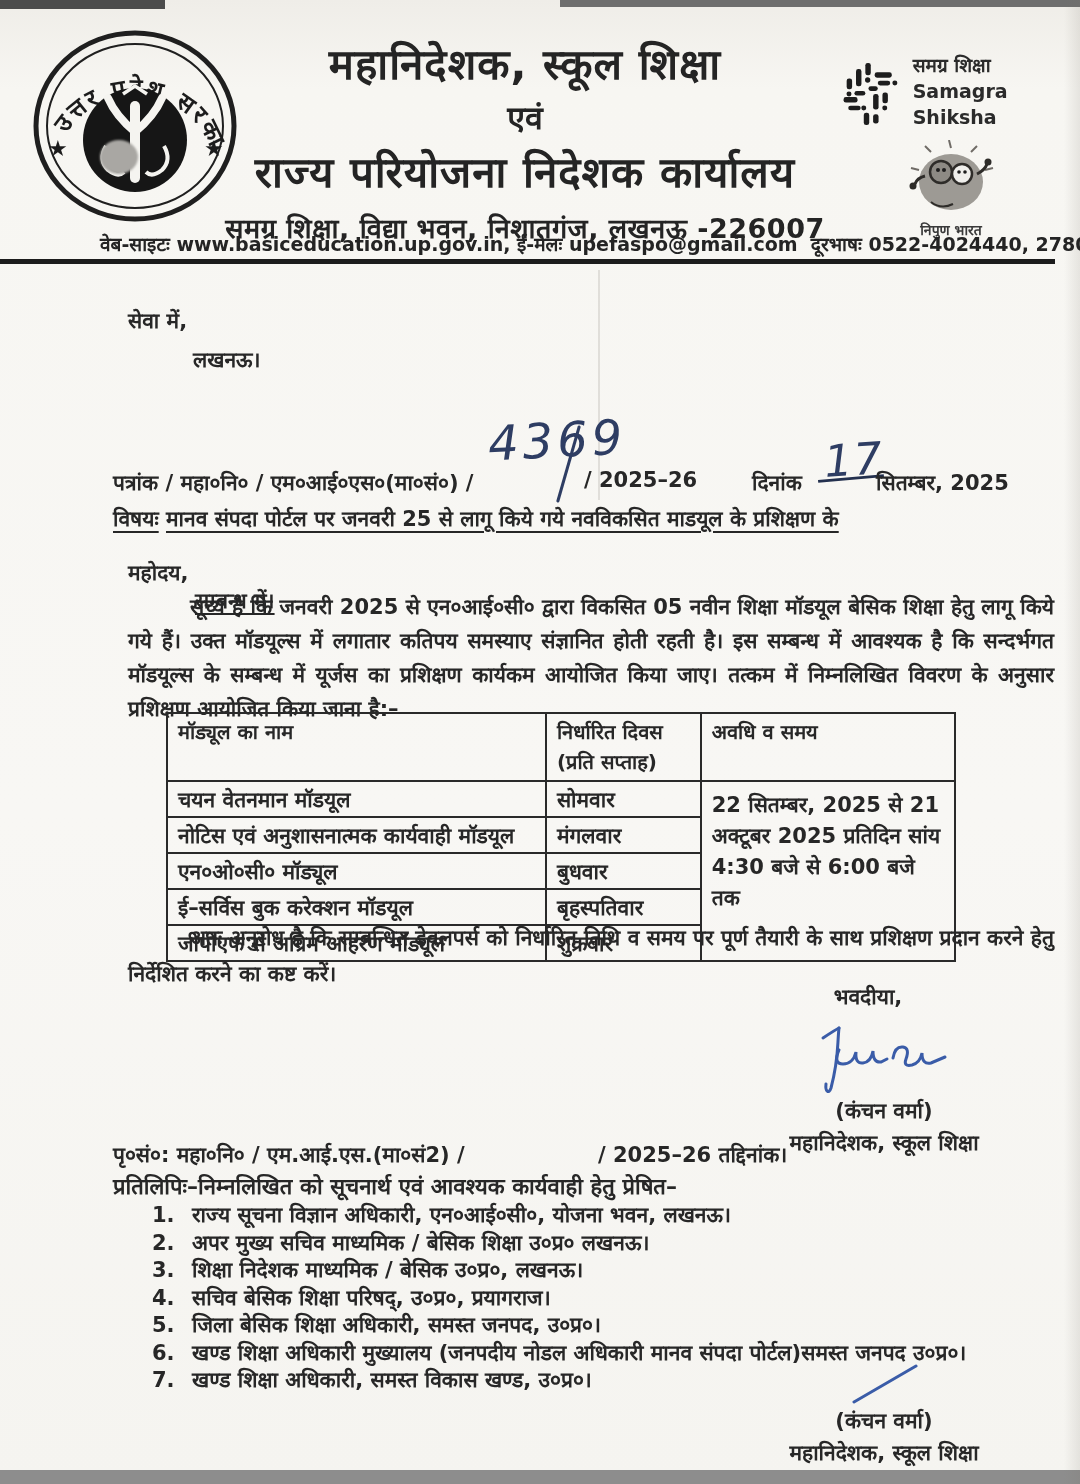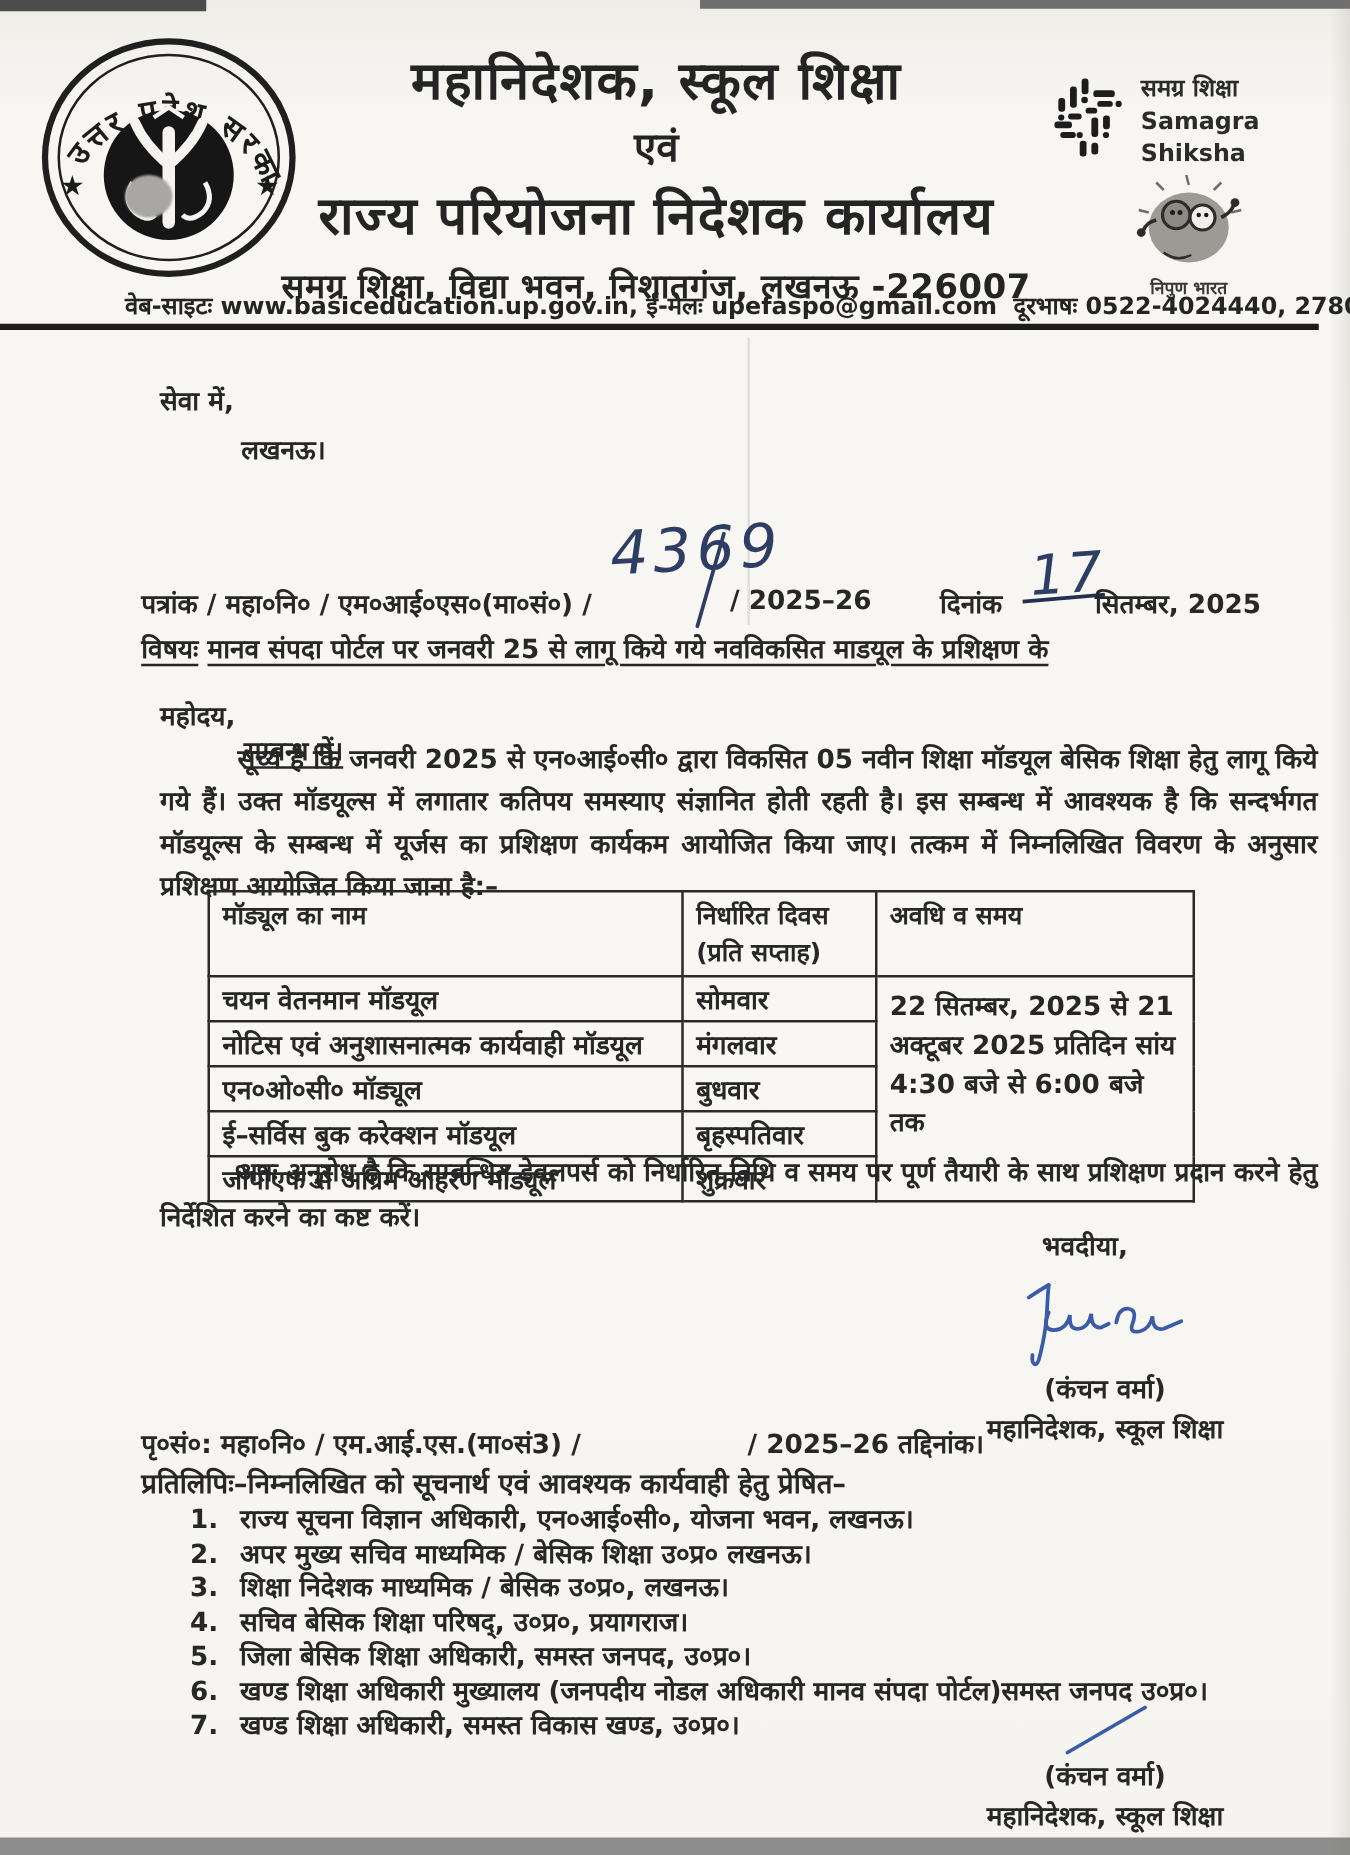--- a/index.html
+++ b/index.html
@@ -38,21 +38,21 @@
   .head-line3 { font-size: 42px; font-weight: 700; margin-top: 4px; letter-spacing: 1px; }
   .head-addr  { font-size: 27px; font-weight: 700; margin-top: 10px; letter-spacing: 0.5px; white-space: nowrap; text-align: center; }
 
   .contact-line { position: absolute; left: 100px; top: 231px; width: 900px;
                   font-size: 19px; font-weight: 700; white-space: nowrap; }
   .contact-line .plain { font-weight: 600; }
 
   .head-rule { position: absolute; left: 0; top: 259px; width: 1055px; height: 5px; background: #1c1c1c; }
 
   .samagra-wrap { position: absolute; left: 842px; top: 52px; width: 215px; }
-  .samagra-row { display: flex; align-items: flex-end; gap: 10px; }
+  .samagra-row { display: flex; align-items: flex-start; gap: 10px; }
   .samagra-text { font-size: 19px; font-weight: 700; line-height: 26px; color: #2b2b2b; }
   .nipun-wrap { position: absolute; left: 896px; top: 140px; width: 110px; text-align: center; }
   .nipun-caption { font-size: 14px; font-weight: 700; margin-top: -2px; color: #3a3a3a; }
 
   
   .letter { position: absolute; left: 0; top: 0; width: 100%; height: 100%;
             font-size: 21px; font-weight: 600; color: #272727; }
 
   .seva       { position: absolute; left: 128px; top: 306px; }
   .addr-block { position: absolute; left: 193px; top: 342px; line-height: 37px; }
@@ -295,21 +295,21 @@
           <path d="M14 14 C20 10 26 6 30 4"></path>
           <path d="M30 4 C28 22 30 34 22 64 C20 70 16 68 17 60"></path>
           <path d="M30 26 q-6 14 4 14 q10 0 13 -12 q-1 12 7 11 q8 -1 10 -12 q0 12 8 11 l6 -3"></path>
           <path d="M84 34 q2 -12 10 -11 q7 1 3 12 q-3 8 6 6 q8 -2 10 -12 q0 12 9 10 l14 -6"></path>
         </g>
       </svg>
       <div class="sign-name">(कंचन वर्मा)</div>
       <div class="sign-title">महानिदेशक, स्कूल शिक्षा</div>
     </div>
 
-    <div class="endorse-ref-prefix">पृ०सं०: महा०नि० / एम.आई.एस.(मा०सं3) /</div>
+    <div class="endorse-ref-prefix">पृ०सं०: महा०नि० / एम.आई.एस.(मा०सं2) /</div>
     <div class="endorse-ref-suffix">/ 2025–26 तद्दिनांक।</div>
     <div class="copy-heading">प्रतिलिपिः–निम्नलिखित को सूचनार्थ एवं आवश्यक कार्यवाही हेतु प्रेषित–</div>
 
     <div class="copy-list">
       <div class="copy-item">
         <span class="num">1.</span>
         <span>राज्य सूचना विज्ञान अधिकारी, एन०आई०सी०, योजना भवन, लखनऊ।</span>
       </div>
       <div class="copy-item">
         <span class="num">2.</span>

